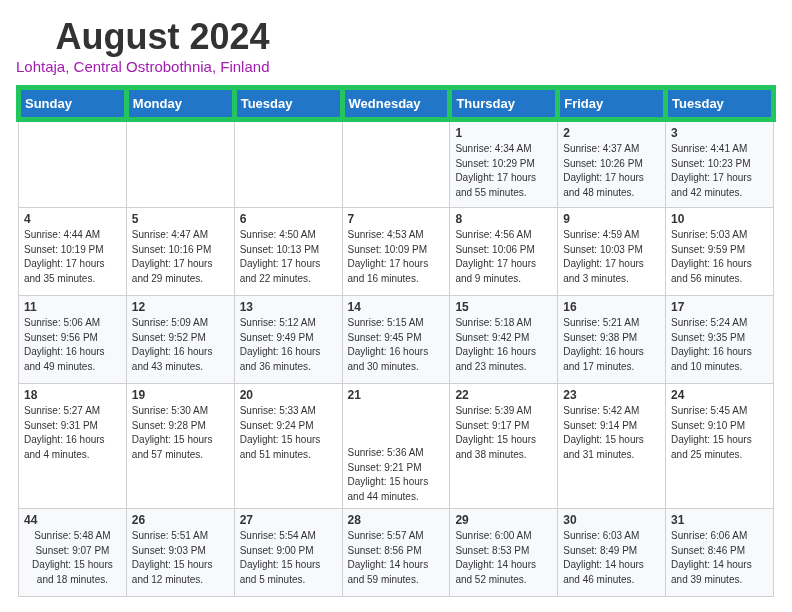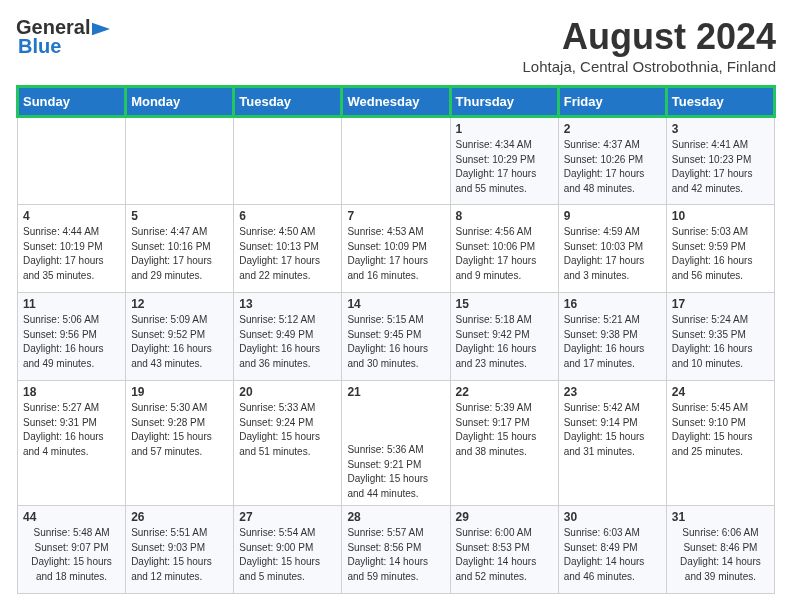--- a/index.html
+++ b/index.html
@@ -33,34 +33,34 @@
     .title-section {
       text-align: right;
     }
     .main-title {
       font-size: 36px;
       font-weight: bold;
       color: #333;
     }
     .subtitle {
       font-size: 15px;
-      color: #404040;
+      color: #a21caf;
     }
     table {
       width: 100%;
       border-collapse: collapse;
     }
     thead tr th {
       background: #2176c7;
       color: #fff;
       font-size: 13px;
       font-weight: bold;
       padding: 6px 4px;
       text-align: left;
-      border: 3px solid #22c55e;
+      border: 5px solid #22c55e;
     }
     tbody tr td {
       border: 1px solid #d0d0d0;
       vertical-align: top;
       padding: 4px 5px;
       font-size: 10.5px;
       color: #333;
       min-height: 80px;
       height: 88px;
       background: #fff;
@@ -83,29 +83,20 @@
       color: #333;
     }
     .empty-cell {
       background: #fff !important;
     }
   </style>
 </head>
 <body>
 
 <div class="header-section">
-  <div class="logo">
-    <div class="logo-line">
-      <span style="font-size:20px;font-weight:bold;color:#333;">General</span>
-      <svg class="logo-arrow" viewBox="0 0 20 14" xmlns="http://www.w3.org/2000/svg" style="margin-left:2px;margin-top:2px;">
-        <polygon points="0,0 20,7 0,14" fill="#2176c7"></polygon>
-      </svg>
-    </div>
-    <span style="font-size:20px;font-weight:bold;color:#2176c7;margin-top:-4px;margin-left:2px;">Blue</span>
-  </div>
   <div class="title-section">
     <div class="main-title">August 2024</div>
     <div class="subtitle">Lohtaja, Central Ostrobothnia, Finland</div>
   </div>
 </div>
 
 <table>
   <thead>
     <tr>
     <th>Sunday</th>
@@ -336,20 +327,20 @@
         </td>
         <td>
           <span class="day-number">30</span>
           <div class="cell-content" style="white-space: pre-line;">Sunrise: 6:03 AM
 Sunset: 8:49 PM
 Daylight: 14 hours
 and 46 minutes.</div>
         </td>
         <td>
           <span class="day-number">31</span>
-          <div class="cell-content" style="white-space: pre-line; text-align: center;">Sunrise: 6:06 AM
+          <div class="cell-content" style="white-space: pre-line;">Sunrise: 6:06 AM
 Sunset: 8:46 PM
 Daylight: 14 hours
 and 39 minutes.</div>
         </td>
       </tr>
     </tbody>
 </table>
 
 </body></html>

